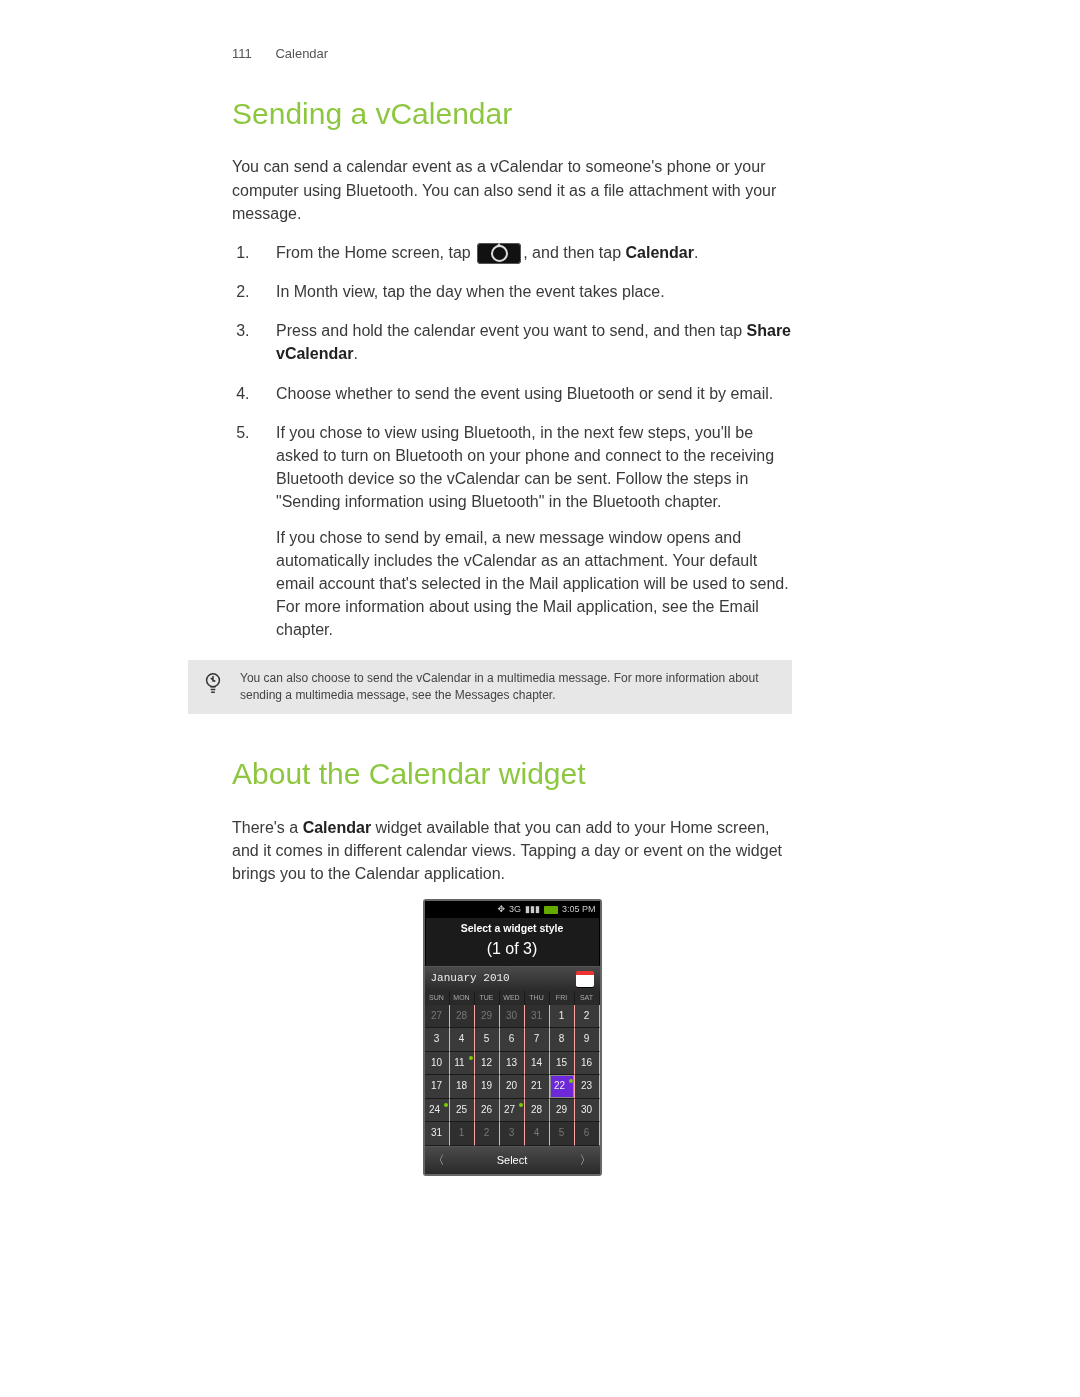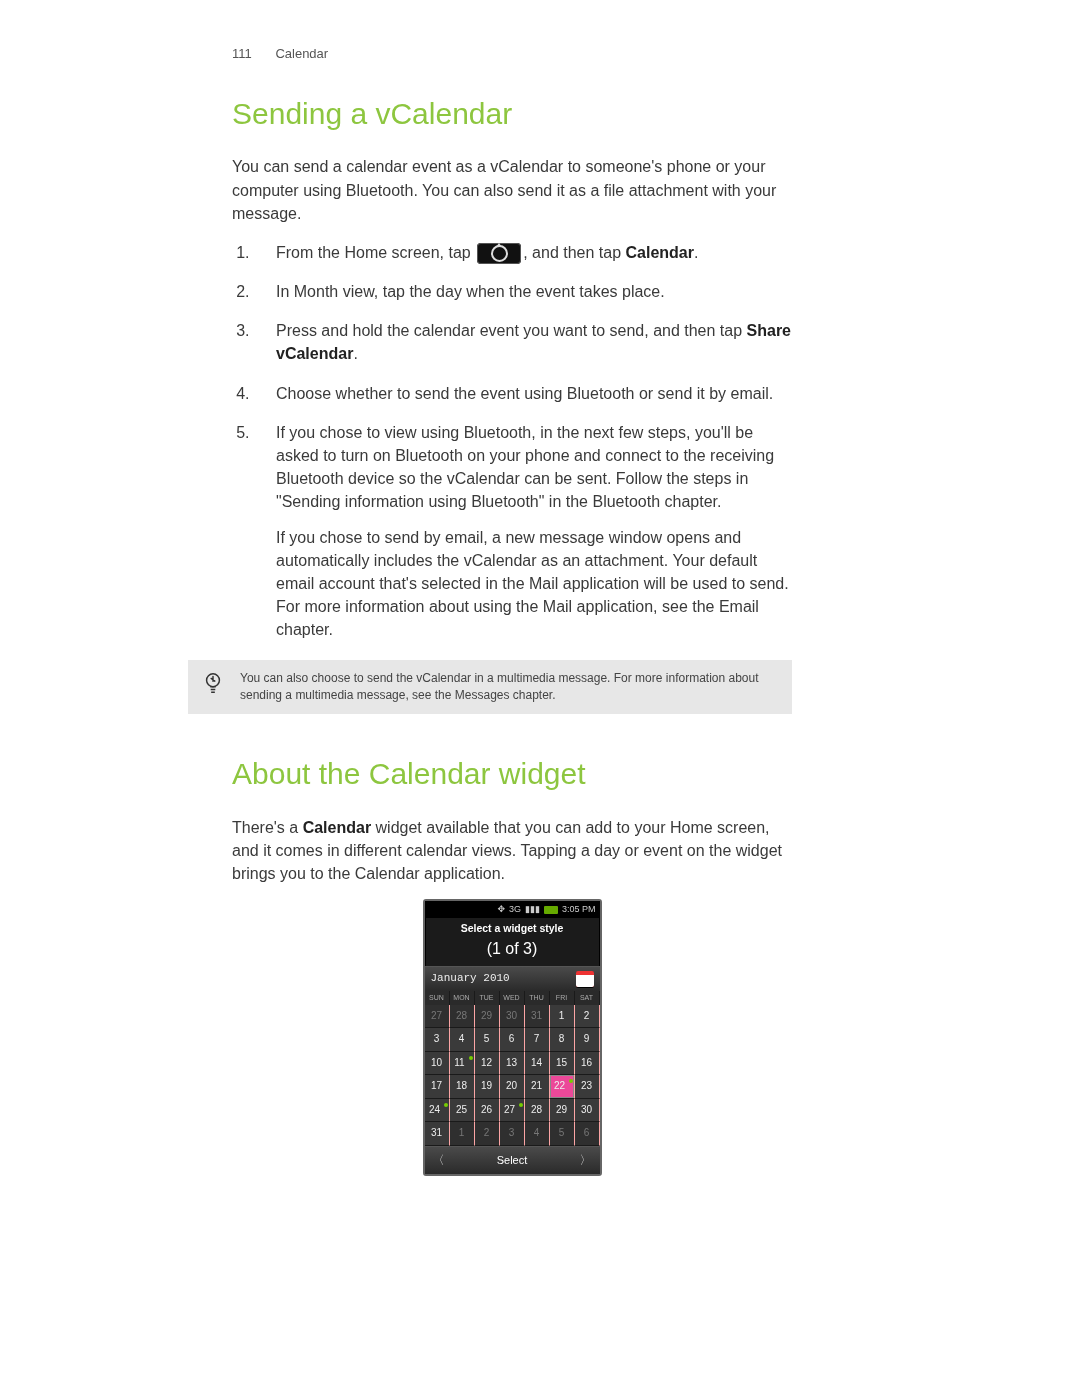--- a/index.html
+++ b/index.html
@@ -119,21 +119,21 @@
   .phone .dow span{ padding:2px 0; border-right:1px solid #1a1a1a;}
   .phone .grid {
     display:grid; grid-template-columns: repeat(7,1fr);
   }
   .phone .grid span{
     text-align:center; font-size:10px; padding:4px 0;
     border-right:1px solid #fca5a5; border-bottom:1px solid #1a1a1a;
     background:#3a3a3a; color:#eee;
   }
   .phone .grid span.dim{ color:#777; background:#2f2f2f;}
-  .phone .grid span.hl{ background:#ec4899; box-shadow: inset 0 0 0 1px #888;}
+  .phone .grid span.hl{ background:#6d28d9; box-shadow: inset 0 0 0 1px #888;}
   .phone .grid span.mark::after{
     content:""; display:inline-block; width:4px;height:4px;background:#7c0;border-radius:50%;
     position:relative; top:-6px; left:4px;
   }
   .phone .footer {
     display:flex; align-items:center; justify-content:space-between;
     background: linear-gradient(#4a4a4a,#2a2a2a); padding:5px 8px;
     border-top:1px solid #555;
   }
   .phone .footer .arrow{ color:#ccc; font-size:12px;}

